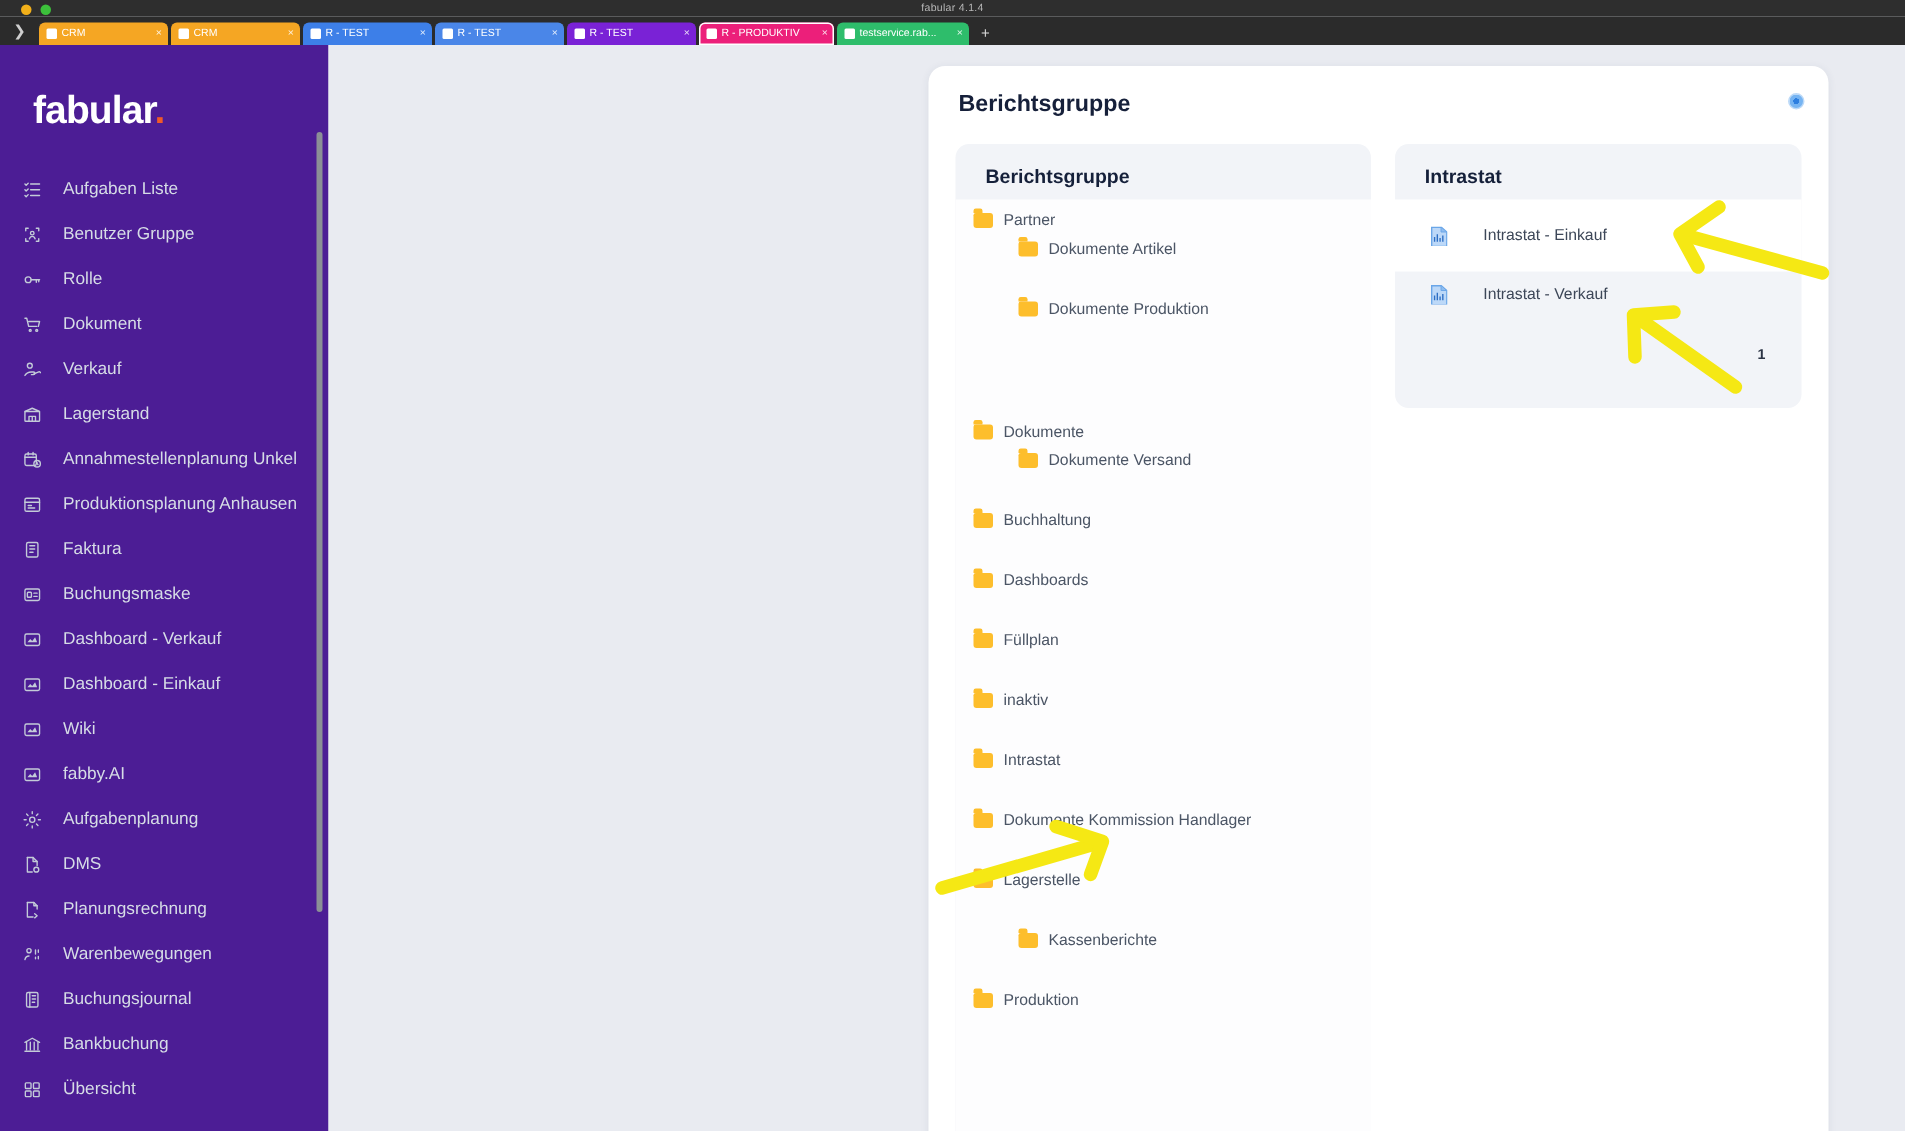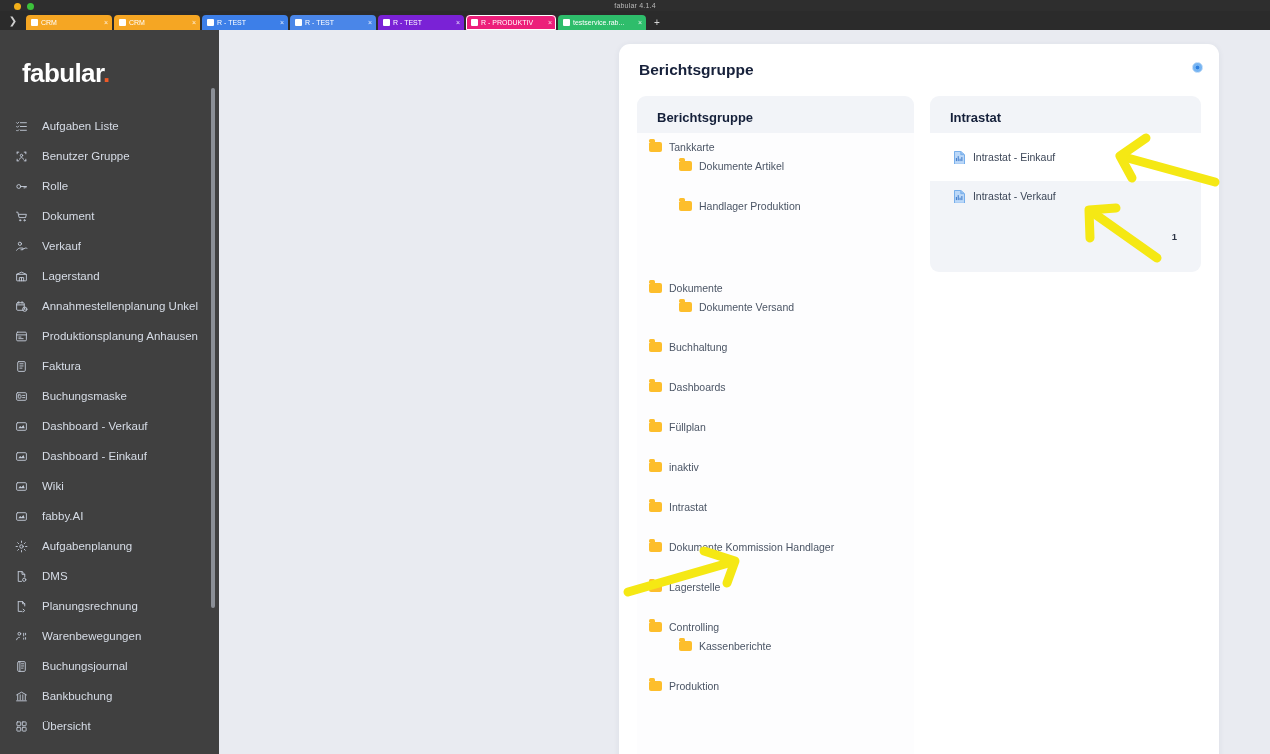--- a/index.html
+++ b/index.html
@@ -45,21 +45,21 @@
   .tab .tab-close { font-size: 7px; opacity: .85; margin-left: 6px; }
   .tab.active { outline: 1.3px solid #ffffff; outline-offset: -1.3px; }
   .tab-plus {
     width: 18px; height: 15px; display: flex; align-items: center;
     justify-content: center; color: #d8d8d8; font-size: 10px; flex: none;
   }
 
   
   .sidebar {
     position: absolute; left: 0; top: 30px; width: 219px; height: 724px;
-    background: #404040; overflow: hidden;
+    background: #4c1d95; overflow: hidden;
   }
   .logo {
     font-size: 26px; font-weight: 700; color: #ffffff;
     letter-spacing: -.6px; padding: 28px 0 0 22px;
   }
   .logo .dot { color: #f05a28; }
   .navlist { margin-top: 22px; }
   .navitem {
     display: flex; align-items: center; gap: 13px;
     height: 30px; padding-left: 14px; color: #d6dce6; font-size: 11.5px;
@@ -122,21 +122,21 @@
   }
   .folder::before {
     content: ""; position: absolute; left: 0; top: -2.5px;
     width: 6px; height: 3px; background: #fdbe2c; border-radius: 1.5px 1.5px 0 0;
   }
   .tree-gap { height: 21px; }
 
   
   .rlist { padding: 0 0 0 0; }
   .ritem {
-    display: flex; align-items: center; gap: 8px;
+    display: flex; align-items: center; gap: 24px;
     font-size: 10.5px; color: #3d4758; padding-left: 24px; height: 20px;
     cursor: pointer;
   }
   .ritem.sel { background: #ffffff; height: 48px; margin-bottom: 0; }
   .ritem.plain { height: 30px; }
   .doc-ico { width: 11px; height: 13px; flex: none; position: relative; }
   .count {
     text-align: right; padding-right: 24px; font-size: 9.5px;
     font-weight: 700; color: #2c3445; margin-top: 20px;
   }
@@ -417,30 +417,30 @@
       <div class="refresh-dot"></div>
     </div>
 
     <div class="panels">
 
       <div class="panel left">
         <div class="panel-title">Berichtsgruppe</div>
         <div class="tree" id="tree-host">
             <div class="tree-row lvl0">
               <span class="folder"></span>
-              <span>Tankkarte</span>
+              <span>Partner</span>
             </div>
             <div class="tree-row lvl1">
               <span class="folder"></span>
               <span>Dokumente Artikel</span>
             </div>
             <div class="tree-gap"></div>
             <div class="tree-row lvl1">
               <span class="folder"></span>
-              <span>Handlager Produktion</span>
+              <span>Dokumente Produktion</span>
             </div>
             <div class="tree-gap"></div>
             <div class="tree-gap"></div>
             <div class="tree-gap"></div>
             <div class="tree-row lvl0">
               <span class="folder"></span>
               <span>Dokumente</span>
             </div>
             <div class="tree-row lvl1">
               <span class="folder"></span>
@@ -475,24 +475,20 @@
             <div class="tree-row lvl0">
               <span class="folder"></span>
               <span>Dokumente Kommission Handlager</span>
             </div>
             <div class="tree-gap"></div>
             <div class="tree-row lvl0">
               <span class="folder"></span>
               <span>Lagerstelle</span>
             </div>
             <div class="tree-gap"></div>
-            <div class="tree-row lvl0">
-              <span class="folder"></span>
-              <span>Controlling</span>
-            </div>
             <div class="tree-row lvl1">
               <span class="folder"></span>
               <span>Kassenberichte</span>
             </div>
             <div class="tree-gap"></div>
             <div class="tree-row lvl0">
               <span class="folder"></span>
               <span>Produktion</span>
             </div>
           </div>

